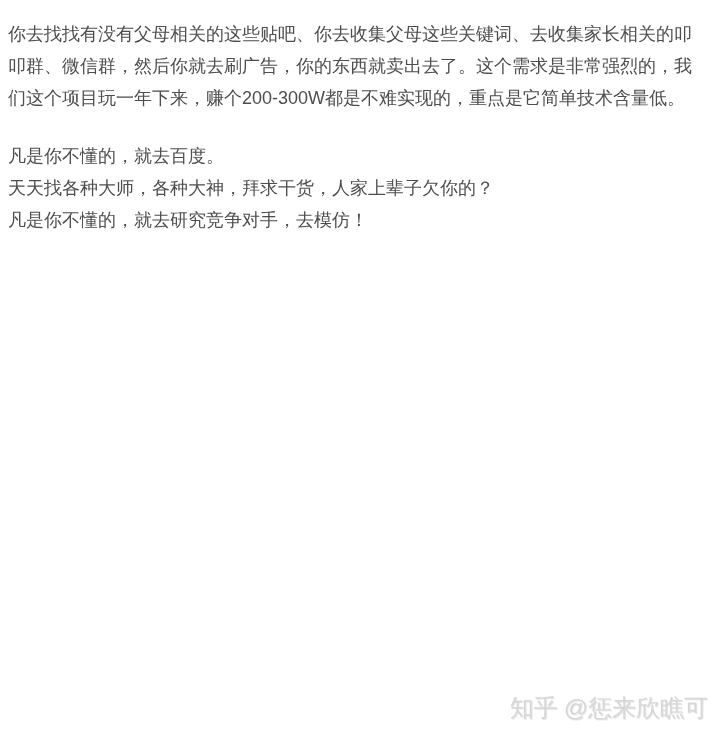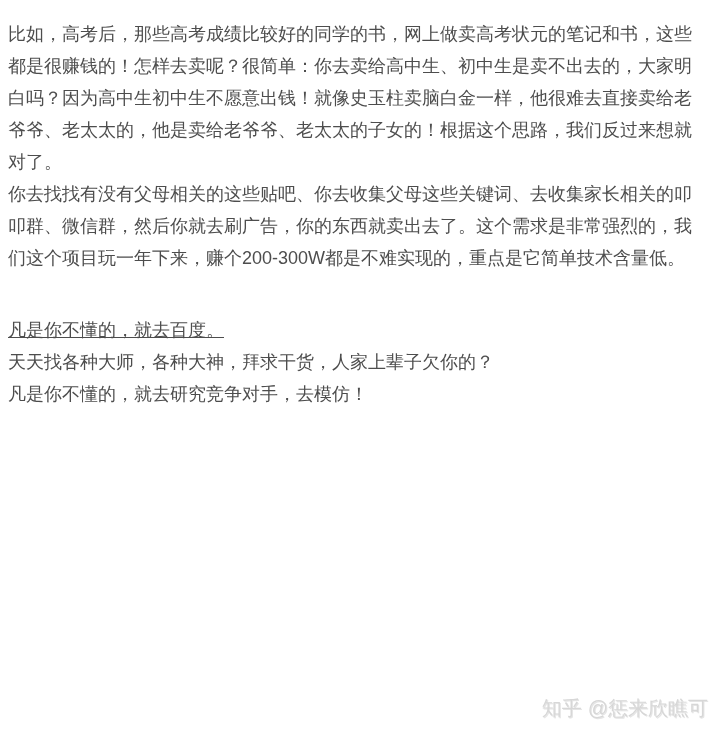--- a/index.html
+++ b/index.html
@@ -25,39 +25,38 @@
     text-align: left;
     word-break: normal;
     overflow-wrap: break-word;
   }
   .article p {
     margin: 0;
     padding: 0;
     width: 690px;
   }
   .article p.gap-lg { margin-top: 52px; }
-  .article p.gap-sm { margin-top: 40px; text-decoration: underline; }
+  .article p.gap-sm { margin-top: 26px; }
   .watermark {
     position: absolute;
     top: 696px;
     right: 12px;
-    font-size: 20px;
+    font-size: 24px;
     line-height: 24px;
     color: #d7d7d7;
     text-shadow: 1px 1px 0 rgba(180,180,180,0.35);
     white-space: nowrap;
     user-select: none;
   }
   .watermark .handle { margin-left: 6px; }
 </style>
 </head>
 <body>
 
 <div class="article">
-  <p>比如，高考后，那些高考成绩比较好的同学的书，网上做卖高考状元的笔记和书，这些都是很赚钱的！怎样去卖呢？很简单：你去卖给高中生、初中生是卖不出去的，大家明白吗？因为高中生初中生不愿意出钱！就像史玉柱卖脑白金一样，他很难去直接卖给老爷爷、老太太的，他是卖给老爷爷、老太太的子女的！根据这个思路，我们反过来想就对了。</p>
   <p>你去找找有没有父母相关的这些贴吧、你去收集父母这些关键词、去收集家长相关的叩叩群、微信群，然后你就去刷广告，你的东西就卖出去了。这个需求是非常强烈的，我们这个项目玩一年下来，赚个200-300W都是不难实现的，重点是它简单技术含量低。</p>
   <p class="gap-sm">凡是你不懂的，就去百度。</p>
   <p>天天找各种大师，各种大神，拜求干货，人家上辈子欠你的？</p>
   <p>凡是你不懂的，就去研究竞争对手，去模仿！</p>
 </div>
 
 <div class="watermark">
   <span>知乎</span><span class="handle">@惩来欣瞧可</span>
 </div>
 

